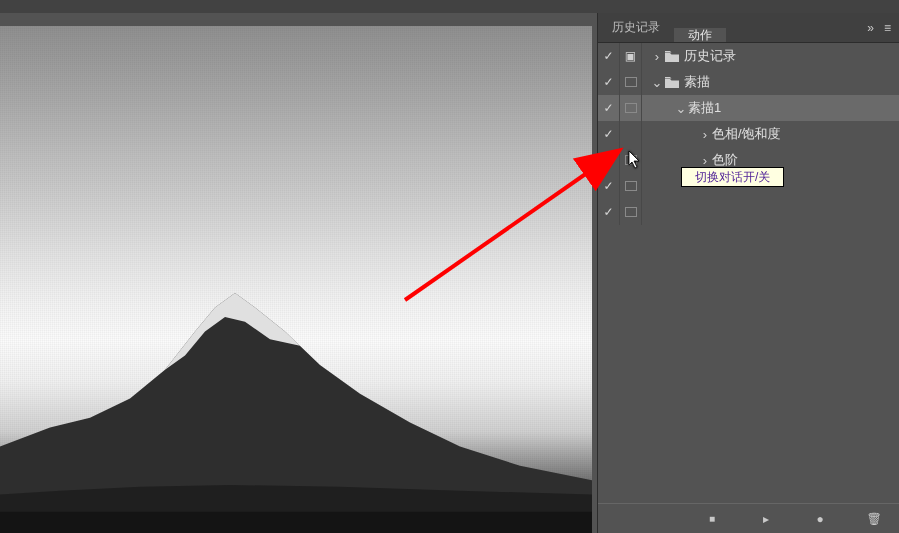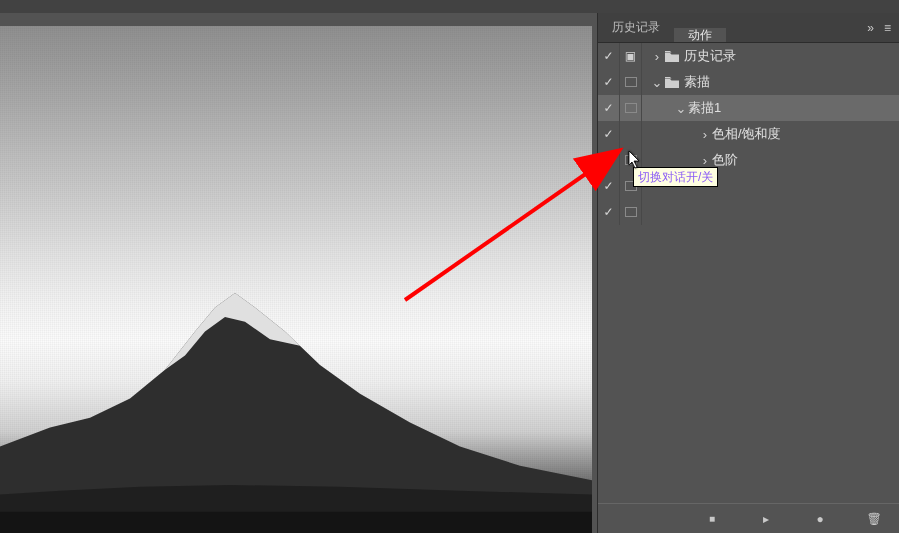--- a/index.html
+++ b/index.html
@@ -92,23 +92,23 @@
   .dialog-box {
     width: 12px; height: 10px; border: 1px solid #8a8a8a; background: transparent;
   }
   .cursor-ptr {
     position: absolute; width: 16px; height: 20px; color: #fff;
     pointer-events: none; z-index: 20;
     filter: drop-shadow(0 0 1px #000);
   }
   .tooltip {
     position: absolute;
-    background: #ffffe1; color: #8b5cf6; border: 1px solid #000;
-    font-size: 12px; padding: 1px 4px; line-height: 16px;
-    white-space: nowrap; z-index: 19;
+    background: #ffffe1; color: #4c1d95; border: 1px solid #000;
+    font-size: 12px; padding: 1px 13px; line-height: 16px;
+    white-space: nowrap; z-index: 19; margin-left: 48px;
   }
   .arrow {
     position: absolute; z-index: 18; pointer-events: none;
   }
   .panel-footer {
     height: 30px; border-top: 1px solid #666;
     background: #535353;
     display: flex; align-items: center; justify-content: flex-end;
     gap: 40px; padding-right: 18px;
     color: #c9c9c9;

